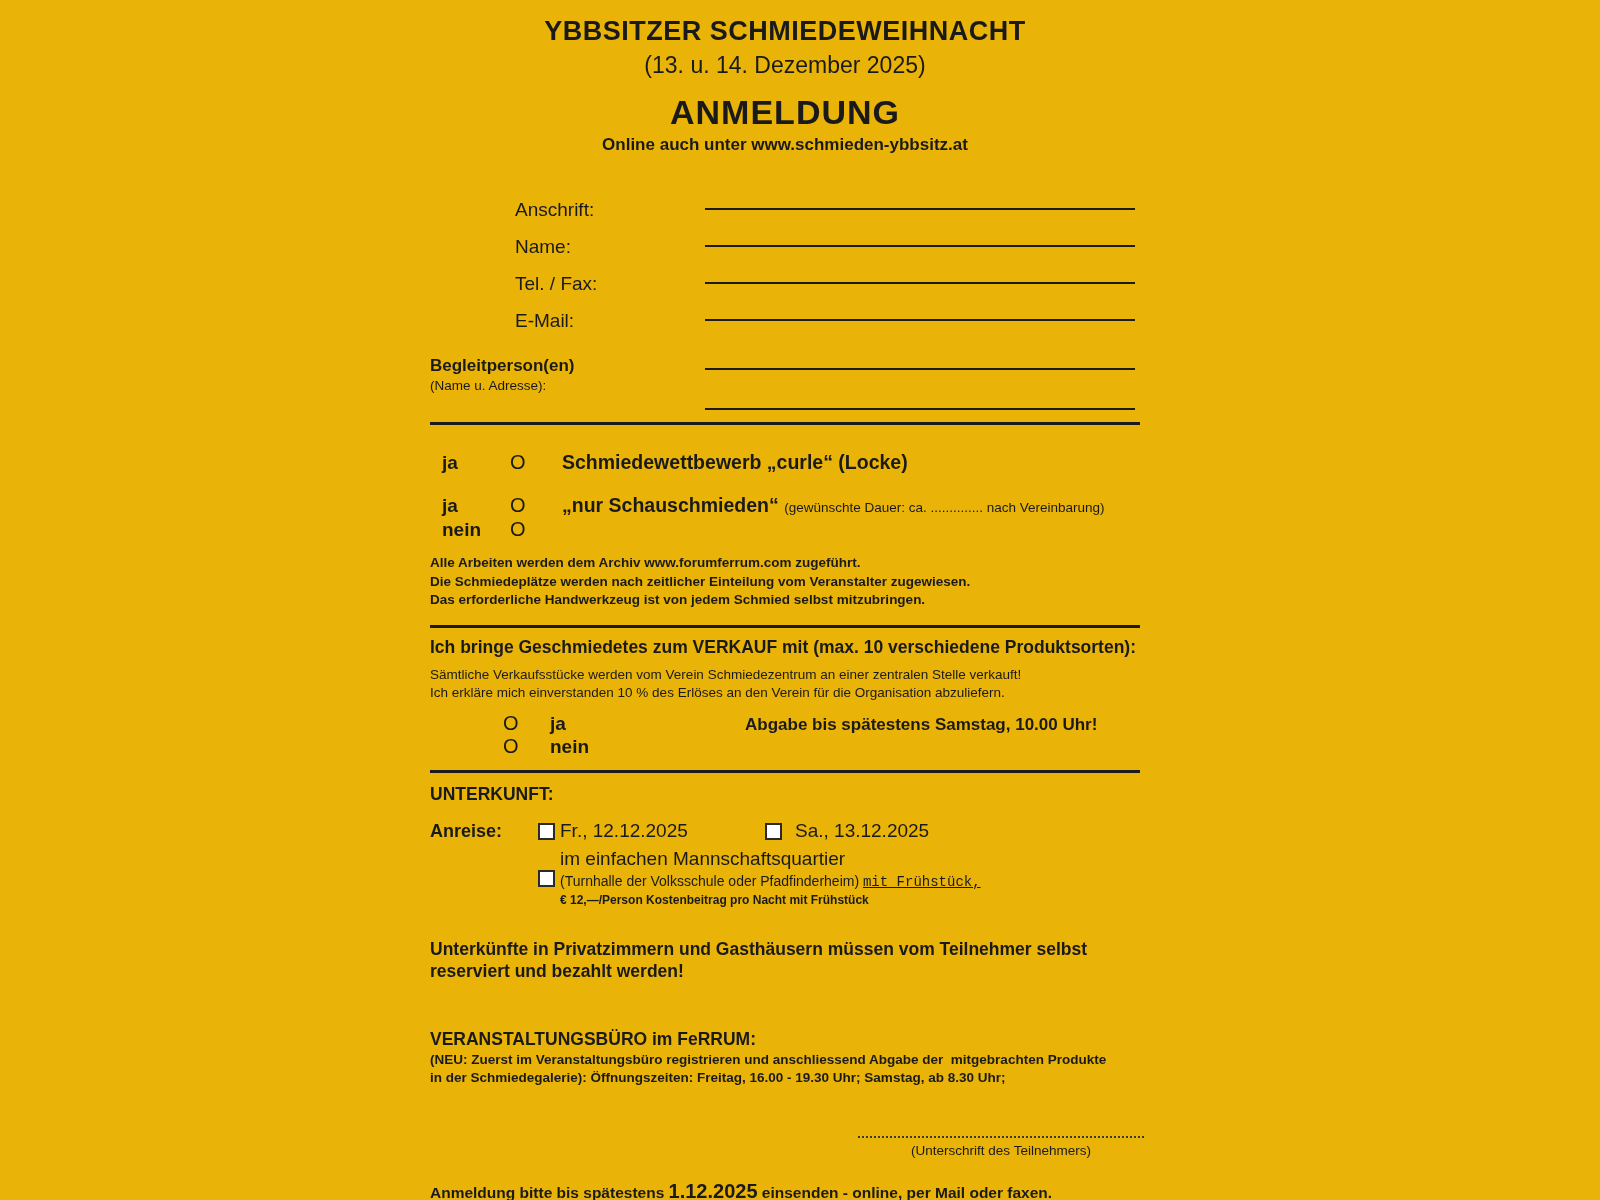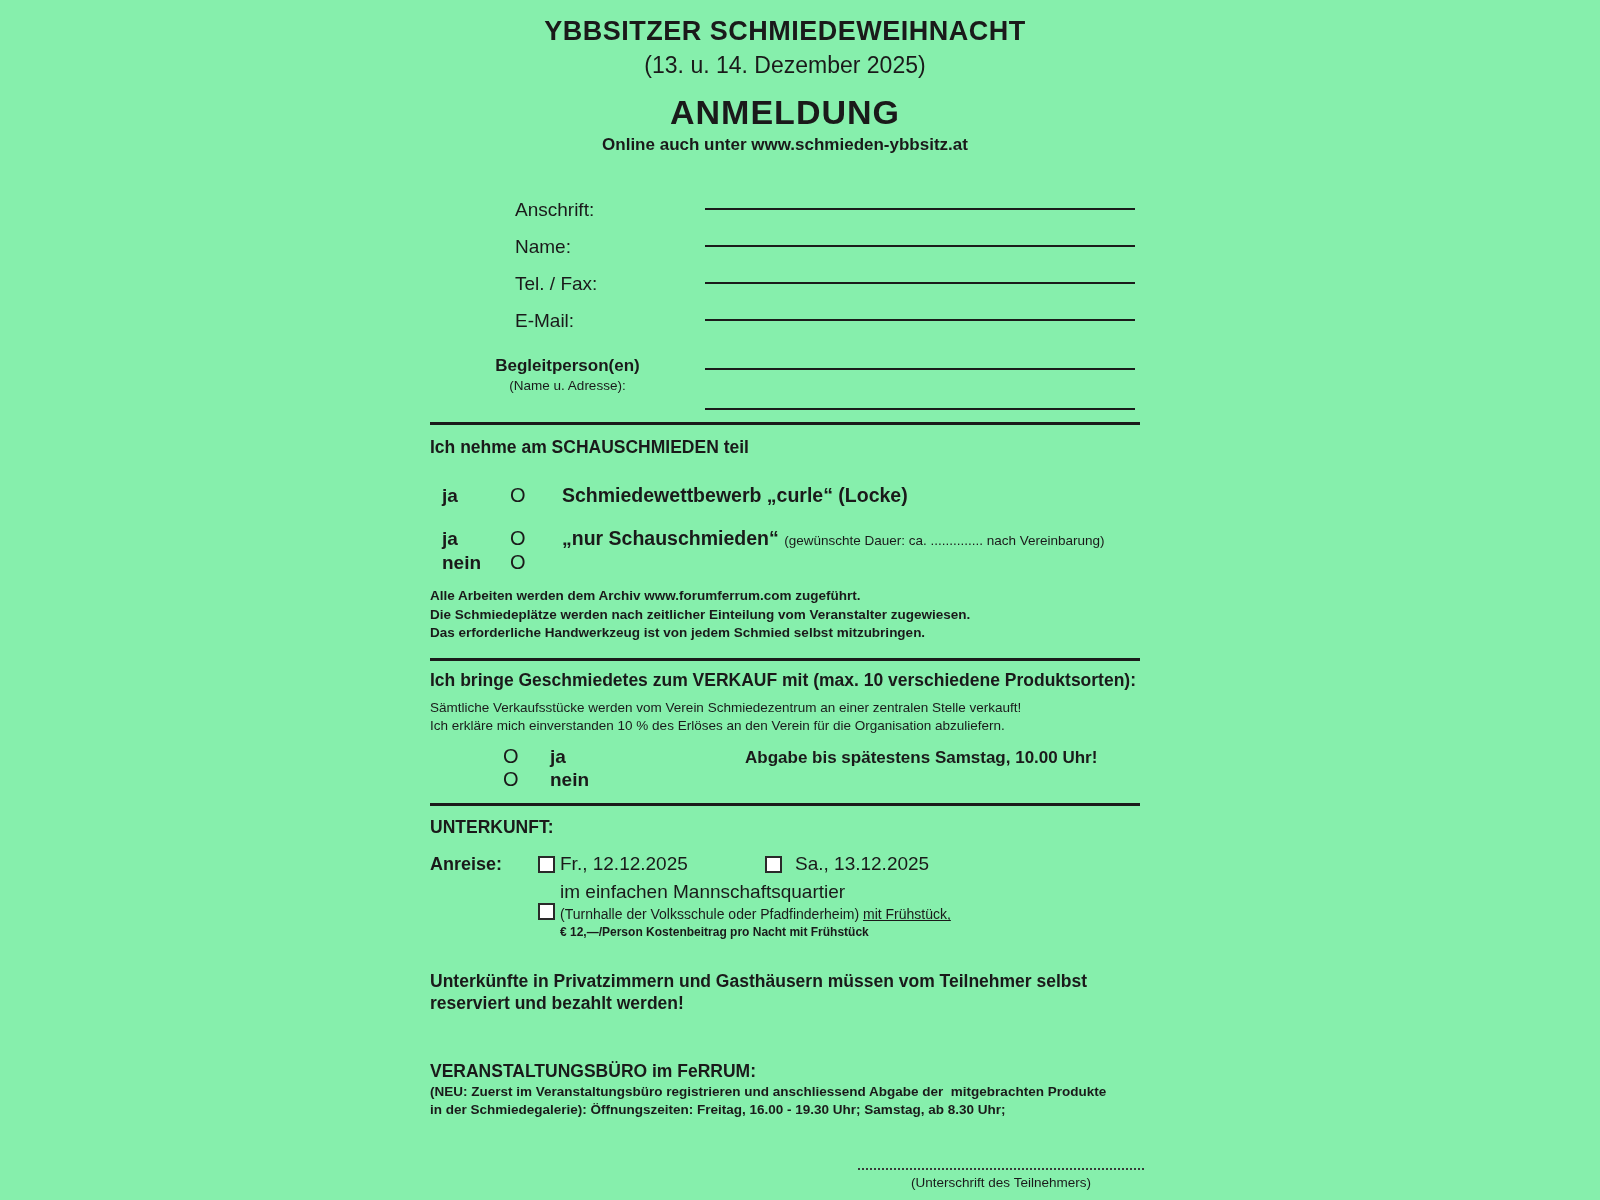--- a/index.html
+++ b/index.html
@@ -1,19 +1,19 @@
 <!DOCTYPE html>
 <html><head>
 <meta charset="utf-8">
 <style>
   html,body{margin:0;padding:0;background:#ffffff;}
   .page{
     position:relative;
     width:1600px;height:1200px;
-    background:#86efac;
+    background:#eab308;
     color:#1a1a1a;
     font-family:"Liberation Sans", sans-serif;
     overflow:hidden;
   }
   .content{position:absolute;left:430px;top:16px;width:745px;}
   .nowrap{white-space:pre;}
 
   
   .header{width:710px;text-align:center;}
   .title{font-size:27px;font-weight:bold;letter-spacing:0.5px;}
@@ -21,21 +21,21 @@
   .formtitle{font-size:34px;font-weight:bold;margin-top:14px;letter-spacing:1px;}
   .online{font-size:17px;font-weight:bold;margin-top:3px;}
 
   
   .fields{margin-top:44px;}
   .field-row{display:flex;height:37px;align-items:flex-start;}
   .field-label{width:190px;padding-left:85px;font-size:19px;}
   .field-rule{width:430px;height:2px;background:#1b1b1b;margin-top:9px;}
 
   
-  .comp-row{display:flex;margin-top:9px;text-align:center;}
+  .comp-row{display:flex;margin-top:9px;}
   .comp-left{width:275px;}
   .comp-label{font-size:17px;font-weight:bold;}
   .comp-sublabel{font-size:13.5px;margin-top:2px;}
   .comp-right{width:430px;}
   .comp-rule1{height:2px;background:#1b1b1b;margin-top:12px;}
   .comp-rule2{height:2px;background:#1b1b1b;margin-top:38px;}
 
   .divider{width:710px;height:3px;background:#1b1b1b;}
   .div1{margin-top:12px;}
   .div2{margin-top:15px;}
@@ -68,21 +68,21 @@
   .uk-heading{margin-top:11px;}
   .anreise-row{display:grid;grid-template-columns:108px 22px 205px 30px 1fr;align-items:center;margin-top:15px;}
   .anreise-label{font-size:18px;font-weight:bold;}
   .uk-date{font-size:19px;white-space:pre;}
   .checkbox{width:13px;height:13px;border:2px solid #2a2a2a;background:#fff;}
   .quartier{display:grid;grid-template-columns:108px 22px 1fr;margin-top:6px;}
   .quartier-cb{grid-column:2;margin-top:22px;}
   .quartier-text{grid-column:3;}
   .q-line1{font-size:19px;}
   .q-line2{font-size:14px;margin-top:3px;white-space:pre;}
-  .q-underline{text-decoration:underline;}
+  .q-underline{text-decoration:underline;font-family:Liberation Mono, monospace;}
   .q-price{font-size:12px;font-weight:bold;margin-top:3px;white-space:pre;}
   .private-note{margin-top:32px;font-size:17.5px;font-weight:bold;line-height:1.25;}
 
   
   .buero-heading{margin-top:46px;}
   .buero-note{font-size:13.5px;font-weight:bold;line-height:1.35;margin-top:1px;}
 
   
   .signature{margin-left:428px;margin-top:48px;width:286px;text-align:center;}
   .sig-line{border-top:2.5px dotted #3a3a3a;height:0;}
@@ -131,21 +131,20 @@
       </div>
       <div class="comp-right">
         <div class="comp-rule1"></div>
         <div class="comp-rule2"></div>
       </div>
     </div>
 
     <div class="divider div1"></div>
 
     <div>
-      <div class="sec-heading sh1">Ich nehme am SCHAUSCHMIEDEN teil</div>
 
       <div class="opt-row r1">
         <div class="opt-choice">ja</div>
         <div class="opt-marker">O</div>
         <div class="opt-title">Schmiedewettbewerb „curle“ (Locke)</div>
       </div>
 
       <div class="opt-row r2">
         <div class="opt-choice">ja</div>
         <div class="opt-marker">O</div>

